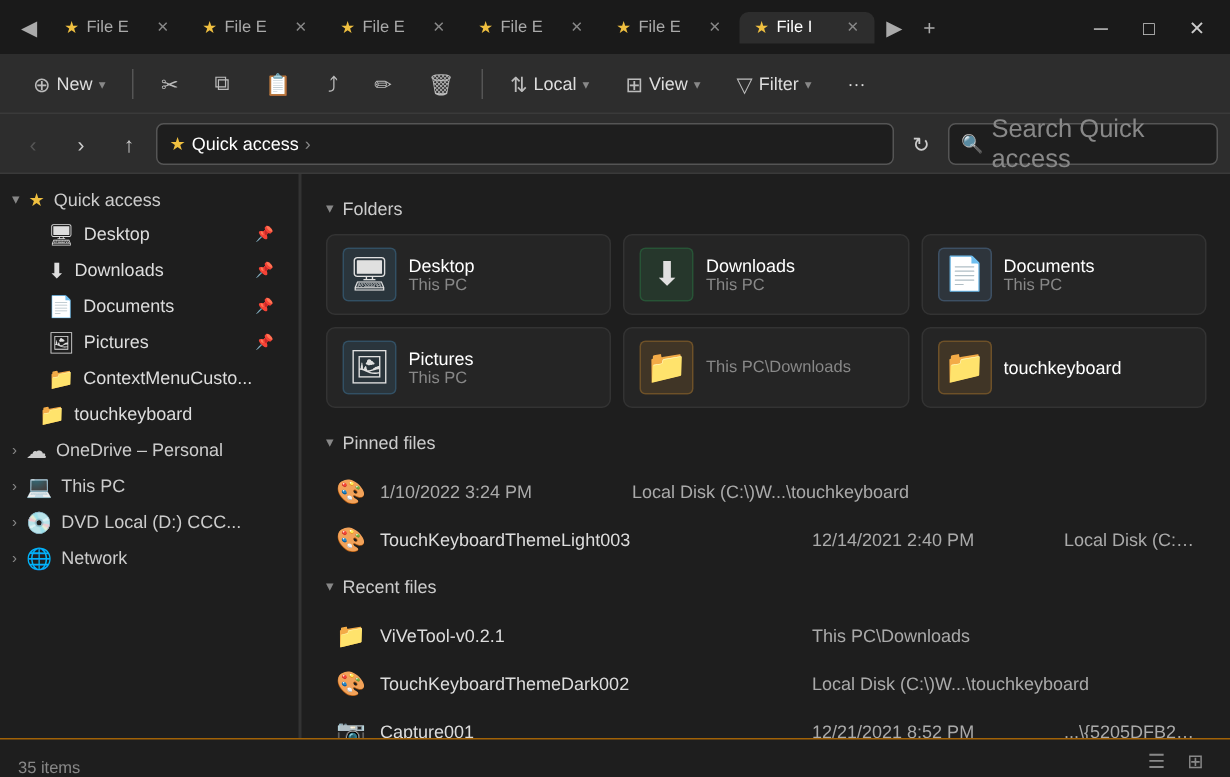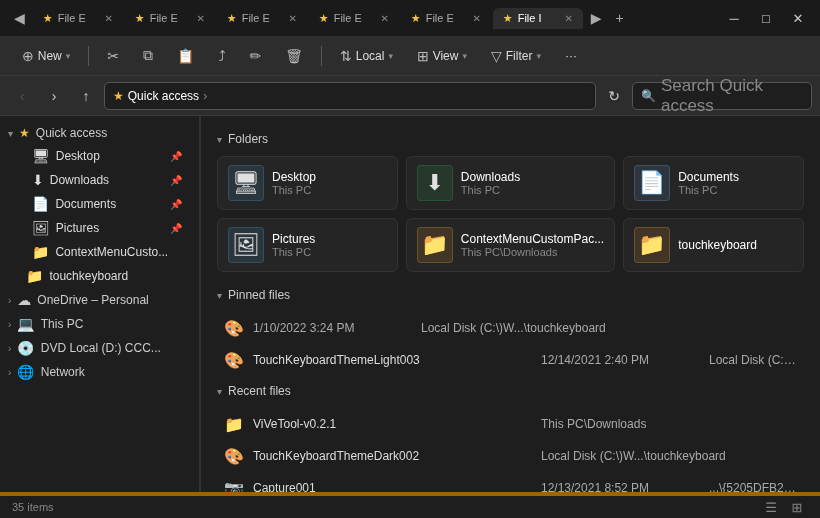--- a/index.html
+++ b/index.html
@@ -297,23 +297,23 @@
     }
     .file-icon { width: 22px; height: 22px; display: flex; align-items: center; justify-content: center; font-size: 16px; flex-shrink: 0; }
     .file-name { flex: 0 0 280px; font-size: 12px; color: #ddd; white-space: nowrap; overflow: hidden; text-overflow: ellipsis; }
     .file-date { flex: 0 0 160px; font-size: 12px; color: #aaa; }
     .file-location { flex: 1; font-size: 12px; color: #aaa; white-space: nowrap; overflow: hidden; text-overflow: ellipsis; }
 
     
     .status-bar {
       height: 26px;
       background: #1e1e1e;
-      border-top: 4px solid #a16207;
-      display: flex;
-      align-items: center;
+      border-top: 1px solid #a16207;
+      display: flex;
+      align-items: flex-end;
       padding: 0 12px;
       font-size: 11px;
       color: #888;
       justify-content: space-between;
     }
     .view-icons { display: flex; gap: 4px; }
     .view-icon-btn {
       width: 22px;
       height: 22px;
       display: flex;
@@ -554,21 +554,20 @@
     <div class="folder-info">
       <div class="folder-name">Pictures</div>
       <div class="folder-sub">This PC</div>
     </div>
   </div>
         <div class="folder-card">
     <div class="folder-thumb" style="background:#f0a03022; border: 1px solid #f0a03044;">
       <span style="font-size:22px;">📁</span>
     </div>
     <div class="folder-info">
-      <div class="folder-name">ContextMenuCustomPac...</div>
       <div class="folder-sub">This PC\Downloads</div>
     </div>
   </div>
         <div class="folder-card">
     <div class="folder-thumb" style="background:#f0a03022; border: 1px solid #f0a03044;">
       <span style="font-size:22px;">📁</span>
     </div>
     <div class="folder-info">
       <div class="folder-name">touchkeyboard</div>
     </div>
@@ -604,21 +603,21 @@
     <div class="file-location">This PC\Downloads</div>
   </div>
         <div class="file-row">
     <div class="file-icon">🎨</div>
     <div class="file-name">TouchKeyboardThemeDark002</div>
     <div class="file-location">Local Disk (C:\)W...\touchkeyboard</div>
   </div>
         <div class="file-row">
     <div class="file-icon">📷</div>
     <div class="file-name">Capture001</div>
-    <div class="file-date">12/13/2021 8:52 PM</div>
+    <div class="file-date">12/21/2021 8:52 PM</div>
     <div class="file-location">...\{5205DFB2-CDF6-4D8C-A0B1-3...</div>
   </div>
       </div>
   </div>
 </div>
 
 <div class="status-bar">
   <span>35 items</span>
   <div class="view-icons">
     <div class="view-icon-btn">☰</div>

